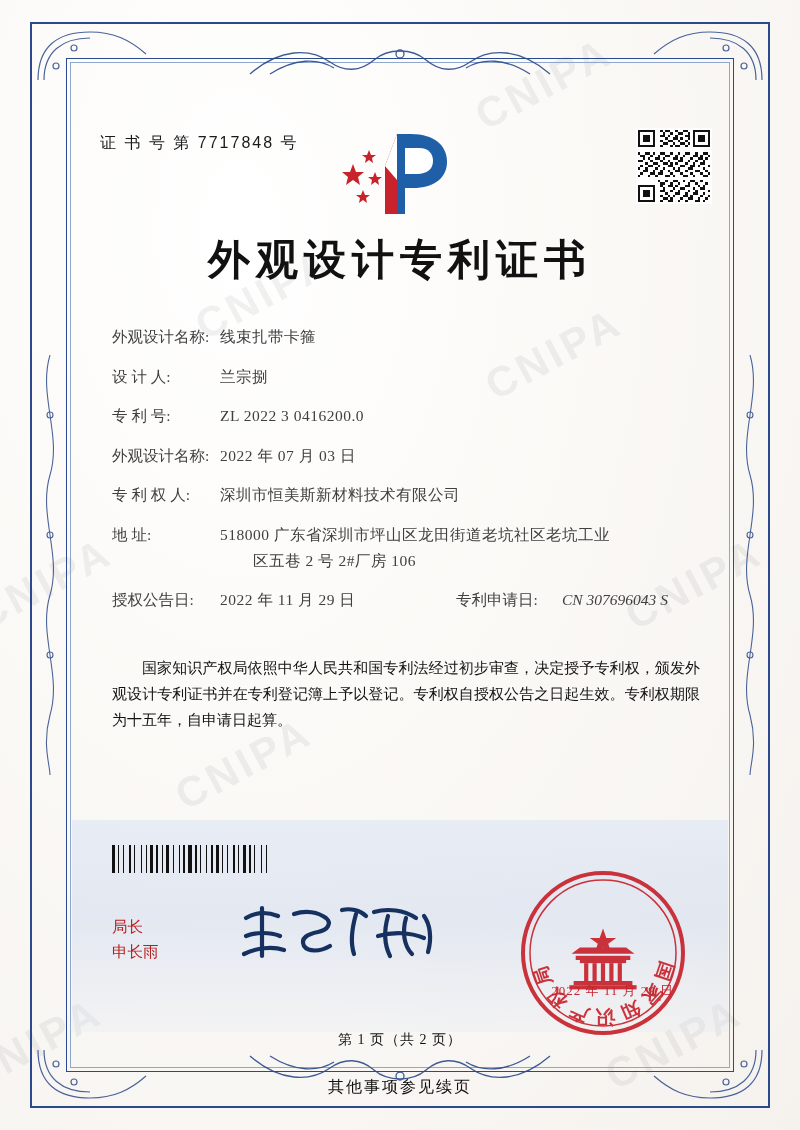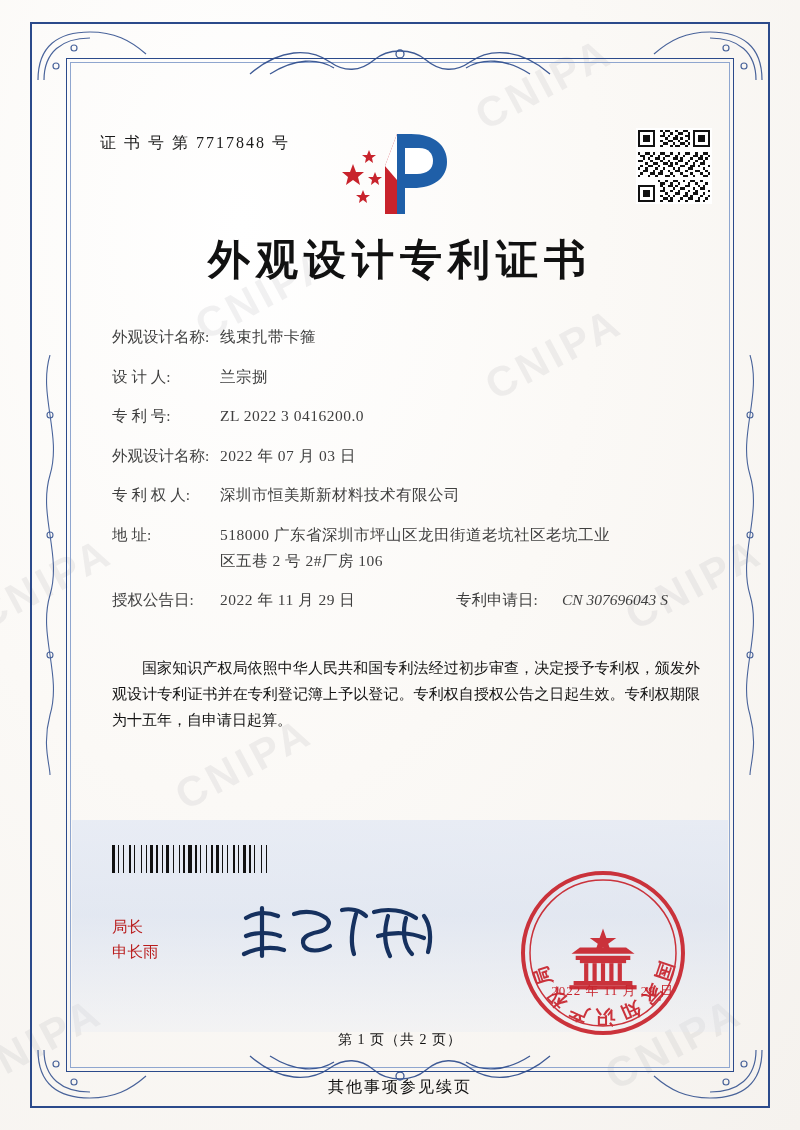--- a/index.html
+++ b/index.html
@@ -115,21 +115,21 @@
   }
 
   
   .cert-no {
     position: absolute;
     left: 100px;
     top: 133px;
     font-size: 16px;
     color: #1a1a1a;
     letter-spacing: 2px;
-    font-family: Liberation Serif, serif;
+    font-family: Liberation Sans, sans-serif;
   }
   .logo {
     position: absolute;
     left: 50%;
     transform: translateX(-50%);
     top: 128px;
     width: 130px;
     height: 92px;
   }
   .qr {
@@ -175,20 +175,21 @@
     letter-spacing: 0px;
     white-space: nowrap;
   }
   .fvalue {
     flex: 1;
     letter-spacing: .5px;
   }
   .fvalue .l2 {
     display: block;
     margin-top: 7px;
+    margin-left: 33px;
   }
   .frow.dual .fvalue {
     flex: 0 0 auto;
     width: 236px;
   }
   .frow.dual .flabel2 {
     width: 106px;
     flex: 0 0 106px;
   }
   .frow.dual .fvalue2 {

